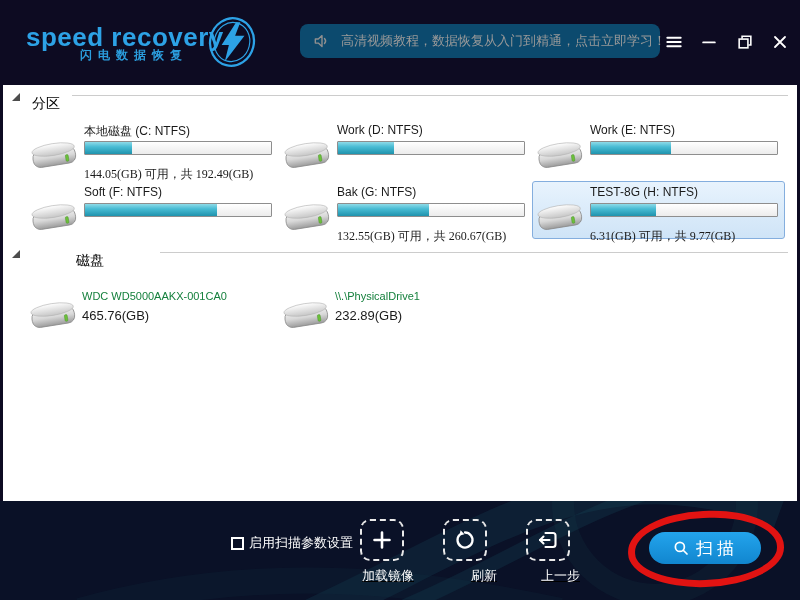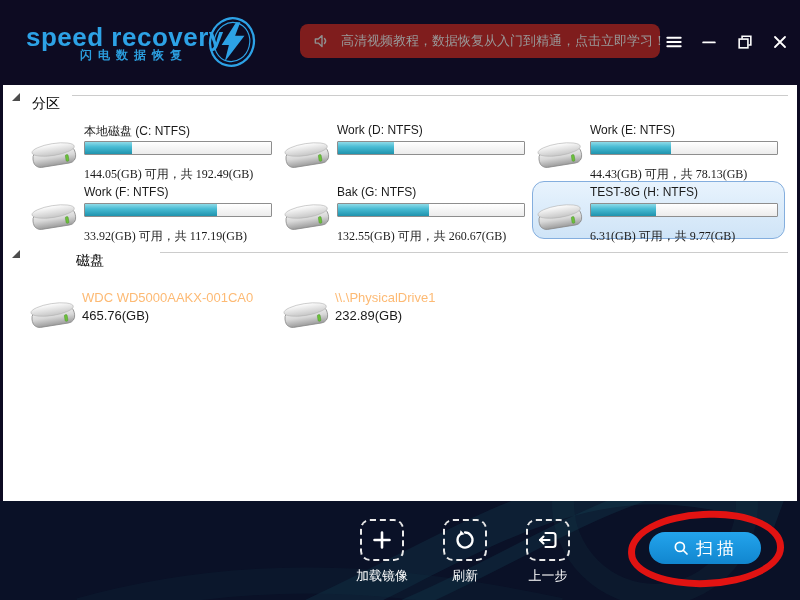--- a/index.html
+++ b/index.html
@@ -6,58 +6,58 @@
   html,body { width:800px; height:600px; overflow:hidden;
     font-family:"Liberation Sans","DejaVu Sans",sans-serif; }
   #app { position:relative; width:800px; height:600px; background:#0d0b22; overflow:hidden; }
 
   
   .logo-text { position:absolute; left:26px; top:22px; font-size:26px; font-weight:700;
     color:#2da2e6; letter-spacing:0.5px; }
   .logo-sub { position:absolute; left:80px; top:47px; font-size:12px; color:#2b9ddd;
     letter-spacing:6px; font-weight:700; }
   .bolt-emblem { position:absolute; left:206px; top:16px; width:52px; height:52px; }
-  .banner { position:absolute; left:300px; top:24px; width:360px; height:34px; background:#7f1d1d;
+  .banner { position:absolute; left:300px; top:24px; width:360px; height:34px; background:#0c4a6e;
     border-radius:8px; display:flex; align-items:center; padding:0 12px; cursor:pointer; }
   .banner svg { width:20px; height:20px; flex:0 0 auto; }
   .banner span { margin-left:9px; font-size:13px; color:#999; white-space:nowrap; }
   .win-controls { position:absolute; left:662px; top:30px; width:130px; height:24px;
     display:flex; justify-content:space-between; }
   .wc { width:24px; height:24px; display:flex; align-items:center; justify-content:center; cursor:pointer; }
   .wc svg { width:20px; height:20px; }
 
   
   .content { position:absolute; left:3px; top:85px; width:794px; height:416px; background:#fff; }
   .sec-head { position:absolute; left:12px; right:12px; height:20px; display:flex; align-items:flex-start; }
   .sec-head.p1 { top:95px; } .sec-head.p2 { top:252px;gap:44px; }
   .tri { width:0; height:0; border-left:8px solid transparent; border-bottom:8px solid #4d4d4d; margin-top:-2px; }
   .sec-title { margin-left:12px; font-size:14px; color:#000; }
   .sec-line { flex:1; height:1px; background:#cccccc; margin-left:12px; }
 
   .pt-item { position:absolute; width:253px; height:58px; border:1px solid transparent; cursor:pointer; }
-  .pt-item.selected { background:linear-gradient(#e8f3fd,#cfe4f7); border:1px solid #84aede; border-radius:12px; }
+  .pt-item.selected { background:linear-gradient(#e8f3fd,#cfe4f7); border:1px solid #84aede; border-radius:3px; }
   .hdd { position:absolute; left:1px; top:16px; width:52px; height:38px; }
   .pt-name { position:absolute; left:57px; top:3px; font-size:12px; color:#1a1a1a; white-space:nowrap; }
   .pt-bar { position:absolute; left:57px; top:21px; width:188px; height:14px;
     border:1px solid #8e8e8e; background:linear-gradient(#ffffff,#ececec); border-radius:1px; }
   .pt-fill { height:100%; background:linear-gradient(#8edbe8 0%,#49bcd4 40%,#1f93ad 100%); }
   .pt-info { position:absolute; left:57px; top:46px; font-size:12px; color:#1a1a1a; white-space:nowrap;font-family:Liberation Serif, serif; }
 
   .dk-item { position:absolute; top:286px; width:253px; height:48px; cursor:pointer; }
   .dk-item .hdd { top:10px; }
-  .dk-name { position:absolute; left:56px; top:4px; font-size:13px; color:#fdba74; white-space:nowrap; }
+  .dk-name { position:absolute; left:56px; top:4px; font-size:11px; color:#15803d; white-space:nowrap; }
   .dk-size { position:absolute; left:56px; top:22px; font-size:13px; color:#1a1a1a; }
 
   
   .footer { position:absolute; left:0; top:501px; width:800px; height:99px; background:#0a1127; overflow:hidden; }
   .swirls { position:absolute; left:0; top:0; width:800px; height:99px; }
   .chk { position:absolute; left:231px; top:534px; display:flex; align-items:center; cursor:pointer; }
   .chk-box { width:13px; height:13px; border:2px solid #fff; background:transparent; }
   .chk-label { margin-left:5px; color:#fff; font-size:13px; }
-  .tool-btn { position:absolute; top:519px; width:64px; text-align:center; cursor:pointer; }
+  .tool-btn { position:absolute; top:519px; width:64px; text-align:right; cursor:pointer;text-decoration:underline; }
   .tool-ico { width:44px; height:42px; margin:0 auto; border:2px dashed #eaeaea; border-radius:10px;
     display:flex; align-items:center; justify-content:center; }
   .tool-ico svg { width:24px; height:24px; }
   .tool-label { margin-top:6px; color:#fff; font-size:13px; white-space:nowrap; }
   .scan-btn { position:absolute; left:649px; top:532px; width:112px; height:32px; border:none;
     border-radius:16px; background:linear-gradient(#23a4ec,#1186cf); color:#fff; font-size:17px;
     display:flex; align-items:center; justify-content:center; cursor:pointer;
     font-family:inherit; letter-spacing:4px; }
   .scan-btn svg { width:18px; height:18px; margin-right:6px; }
   .red-circle { position:absolute; left:628px; top:511px; width:156px; height:76px;
@@ -158,31 +158,29 @@
       </div>
   </div>
   <div class="pt-item" style="left:532px;top:119px">
     <svg class="hdd">
         <use href="#hdd-sym"></use>
       </svg>
     <div class="pt-name">Work (E: NTFS)</div>
     <div class="pt-bar">
         <div class="pt-fill" style="width: 43%;"></div>
       </div>
-    <div class="pt-info">44.43(GB) 可用，共 78.13(GB)</div>
   </div>
   <div class="pt-item" style="left:26px;top:181px">
     <svg class="hdd">
         <use href="#hdd-sym"></use>
       </svg>
-    <div class="pt-name">Work (F: NTFS)</div>
+    <div class="pt-name">Soft (F: NTFS)</div>
     <div class="pt-bar">
         <div class="pt-fill" style="width: 71%;"></div>
       </div>
-    <div class="pt-info">33.92(GB) 可用，共 117.19(GB)</div>
   </div>
   <div class="pt-item" style="left:279px;top:181px">
     <svg class="hdd">
         <use href="#hdd-sym"></use>
       </svg>
     <div class="pt-name">Bak (G: NTFS)</div>
     <div class="pt-bar">
         <div class="pt-fill" style="width: 49%;"></div>
       </div>
     <div class="pt-info">132.55(GB) 可用，共 260.67(GB)</div>
@@ -221,20 +219,24 @@
 
   <div class="footer">
     <svg class="swirls" viewBox="0 0 800 99" fill="none">
       <path d="M300 120 C 480 40 590 -60 780 10" stroke="#1c6273" stroke-width="34" opacity="0.18"></path>
       <path d="M340 130 C 520 70 640 -50 790 -20" stroke="#17505f" stroke-width="14" opacity="0.25"></path>
       <circle cx="655" cy="2" r="92" stroke="#14424f" stroke-width="22" opacity="0.18"></circle>
       <path d="M80 110 C 260 60 420 80 560 110" stroke="#123a48" stroke-width="26" opacity="0.18"></path>
     </svg>
   </div>
 
+  <div class="chk">
+    <span class="chk-box"></span>
+    <span class="chk-label">启用扫描参数设置</span>
+  </div>
 
   <div class="tool-btn" style="left:350px">
     <div class="tool-ico">
       <svg viewBox="0 0 24 24" stroke="#fff" stroke-width="2.6" stroke-linecap="round">
           <path d="M12 4.5 V19.5 M4.5 12 H19.5"></path>
         </svg>
     </div>
     <div class="tool-label">加载镜像</div>
   </div>
   <div class="tool-btn" style="left:516px">

